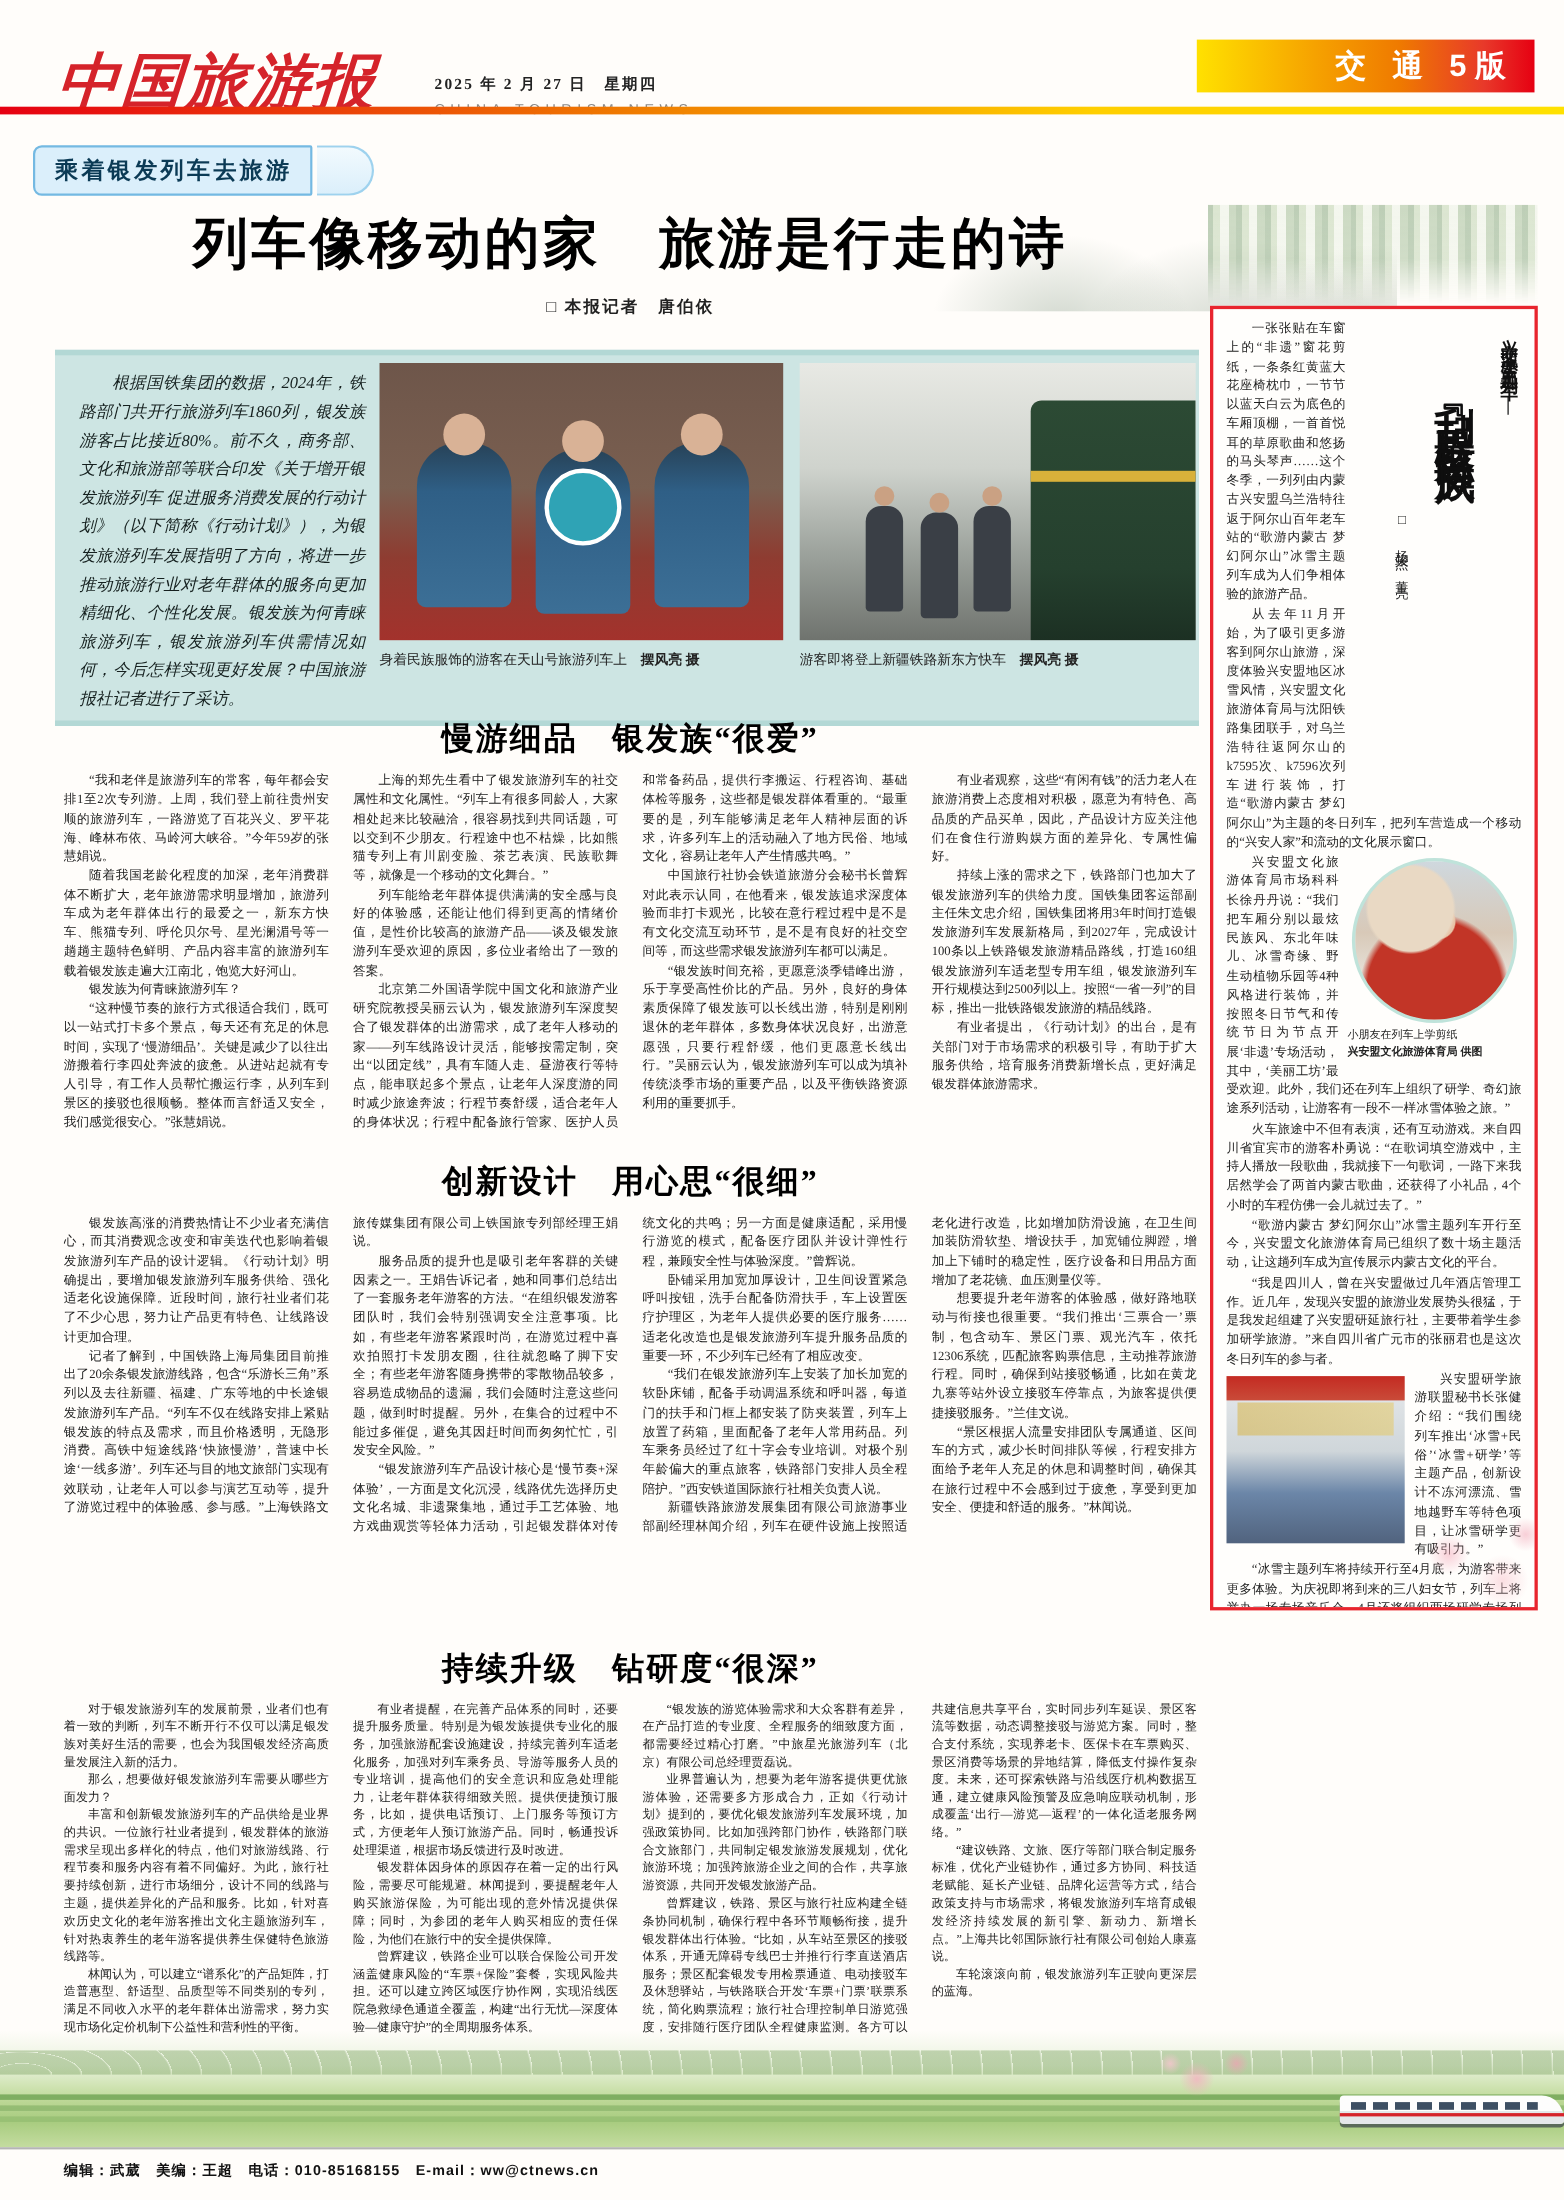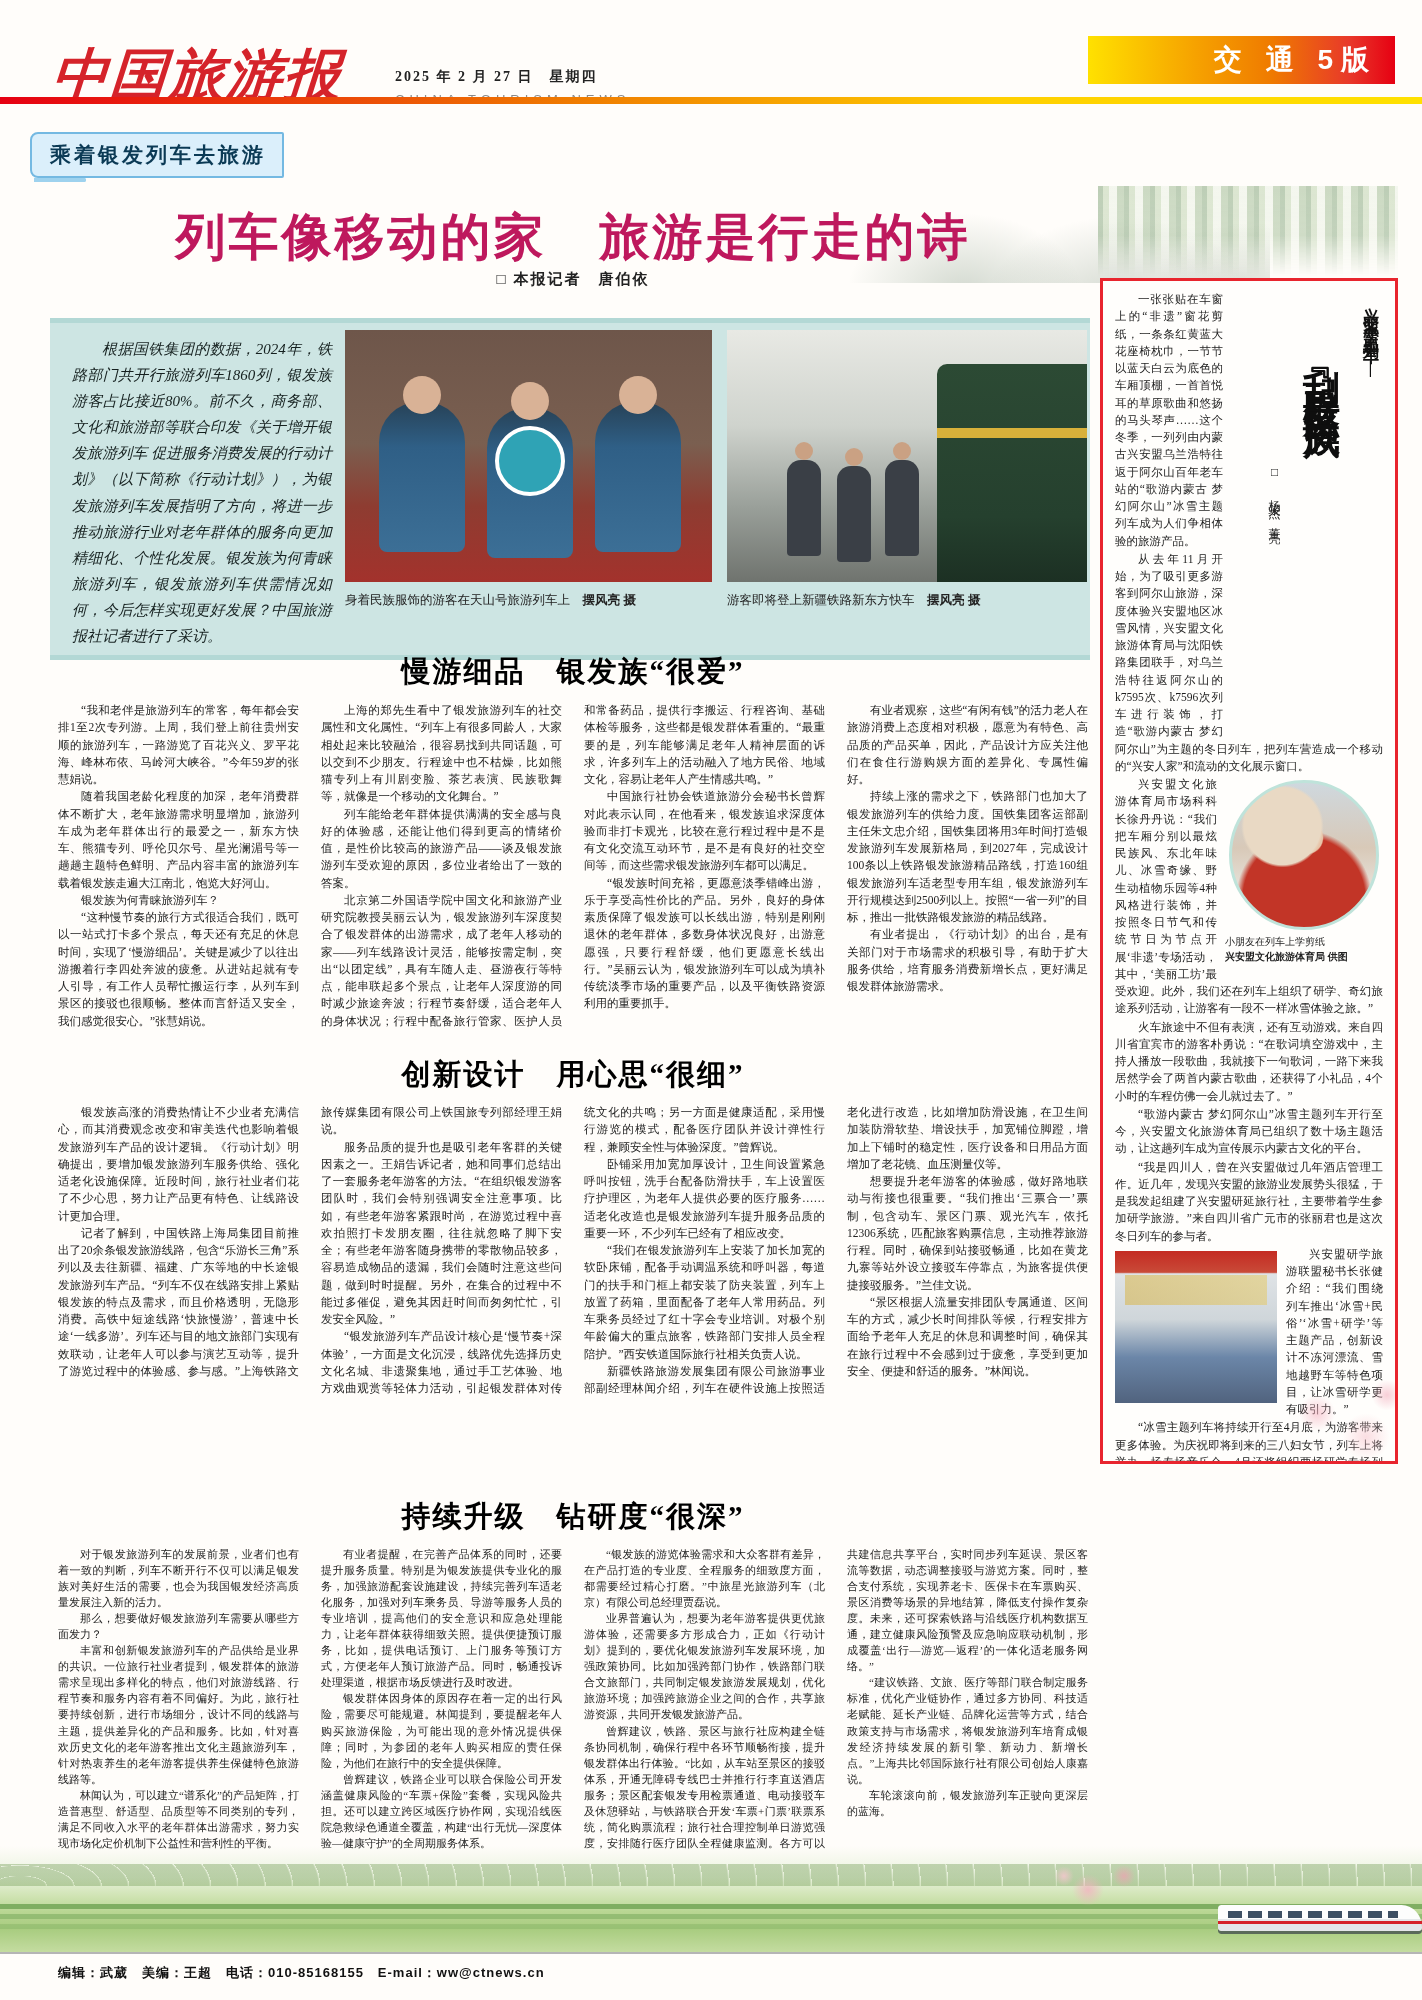--- a/index.html
+++ b/index.html
@@ -8,40 +8,40 @@
   .page { position:relative; width:1422px; height:2000px; overflow:hidden; background:#fffdfa; }
 
   
   .masthead { position:absolute; left:52px; top:38px; font-size:56px; font-weight:bold; font-style:italic; color:#d5232a; letter-spacing:2px; transform:skewX(-4deg); font-family:"Liberation Serif",serif; }
   .dateline { position:absolute; left:395px; top:68px; font-family:Liberation Serif, serif; font-size:14px; font-weight:bold; color:#222; letter-spacing:2px; }
   .masthead-en { position:absolute; left:395px; top:92px; font-family:"Liberation Sans",sans-serif; font-size:13px; color:#8a8a8a; letter-spacing:5px; }
   .section-banner { position:absolute; left:1088px; top:36px; width:307px; height:48px; background:linear-gradient(90deg,#ffe100 0%,#f6a200 35%,#ef7a00 60%,#e8392a 85%,#e60012 100%); color:#fff; font-weight:bold; font-size:28px; letter-spacing:8px; display:flex; align-items:center; justify-content:flex-end; padding-right:18px; font-family:"Liberation Sans",sans-serif;padding-left:17px; }
   .header-rule { position:absolute; left:0; top:97px; width:1422px; height:7px; background:linear-gradient(90deg,#e60012 0%,#ef7a00 40%,#ffcf00 70%,#ffe100 100%); }
 
   
-  .tag-wrap { position:absolute; left:30px; top:132px; display:flex; align-items:stretch;flex-direction:column; }
+  .tag-wrap { position:absolute; left:30px; top:132px; display:flex; align-items:stretch; }
   .tag { background:#dbeffb; border:2px solid #74b9e2; border-radius:8px 2px 2px 8px; padding:7px 16px 7px 18px; font-size:21px; font-weight:bold; color:#0b3a55; letter-spacing:3px; font-family:"Liberation Sans",sans-serif; }
   .tag-nose { width:52px; border:2px solid #9ed2ee; border-left:none; border-radius:0 44px 44px 0 / 0 44px 44px 0; background:linear-gradient(180deg,#f2fafe, #dbeffb); margin-left:4px; }
 
   
   .mountains { position:absolute; left:800px; top:108px; width:470px; height:175px; pointer-events:none;
     background:
       radial-gradient(ellipse 180px 120px at 35% 105%, rgba(150,168,150,.42), transparent 65%),
       radial-gradient(ellipse 220px 150px at 68% 115%, rgba(130,150,130,.38), transparent 62%),
       radial-gradient(ellipse 150px 100px at 95% 100%, rgba(160,175,155,.35), transparent 60%);
   }
   .trees { position:absolute; left:1098px; top:186px; width:300px; height:90px; pointer-events:none; opacity:.75;
     background:
       linear-gradient(180deg, rgba(255,255,255,0) 0%, rgba(255,255,255,.1) 80%),
       repeating-linear-gradient(90deg, rgba(96,140,86,.55) 0 5px, rgba(150,184,128,.45) 5px 11px, rgba(205,224,196,.3) 11px 19px, rgba(120,160,104,.5) 19px 26px);
     -webkit-mask-image:linear-gradient(180deg,#000 55%,transparent 100%); mask-image:linear-gradient(180deg,#000 55%,transparent 100%);
   }
 
   
-  .headline { position:absolute; left:58px; top:188px; width:1030px; text-align:center; font-size:50px; font-weight:bold; letter-spacing:3px; color:#be185d;margin-top:16px; }
+  .headline { position:absolute; left:58px; top:188px; width:1030px; text-align:center; font-size:50px; font-weight:bold; letter-spacing:3px; color:#000000; }
   .byline { position:absolute; left:58px; top:270px; width:1030px; text-align:center; font-size:15px; color:#222; letter-spacing:2px;font-weight:bold; }
 
   
   .band { position:absolute; left:50px; top:318px; width:1040px; height:342px; background:#cde5e3; border-top:5px solid #b3d8d5; border-bottom:5px solid #b3d8d5; }
   .intro { position:absolute; left:72px; top:336px; width:260px; height:306px; font-style:italic; font-size:15px; line-height:1.74; text-align:justify; color:#15201f; }
   .intro p { text-indent:2em; }
   .photo { position:absolute; top:330px; height:252px; overflow:hidden; background:#888; }
   .photo1 { left:345px; width:367px; background:linear-gradient(180deg,#6e564a 0%,#7a5f50 45%,#8e3c31 70%,#a3322c 100%); }
   .photo2 { left:727px; width:360px; background:linear-gradient(180deg,#e8e9e4 0%,#cfd3cd 38%,#9aa09a 70%,#6f736e 100%); }
   .caption { position:absolute; top:592px; font-size:12.5px; font-family:"Liberation Sans",sans-serif; color:#222; }

